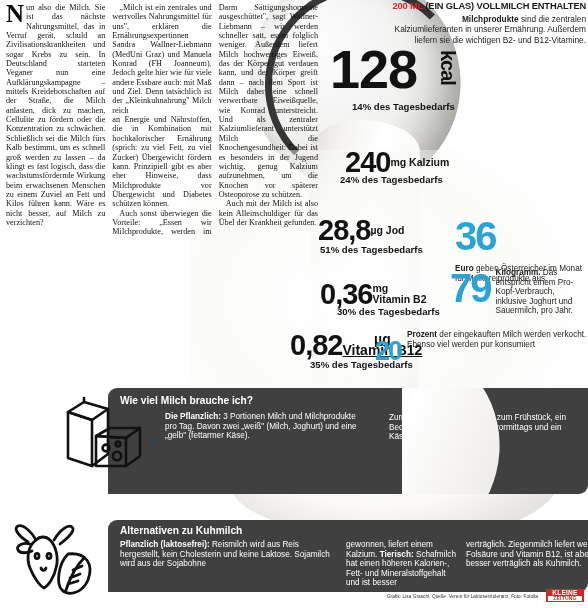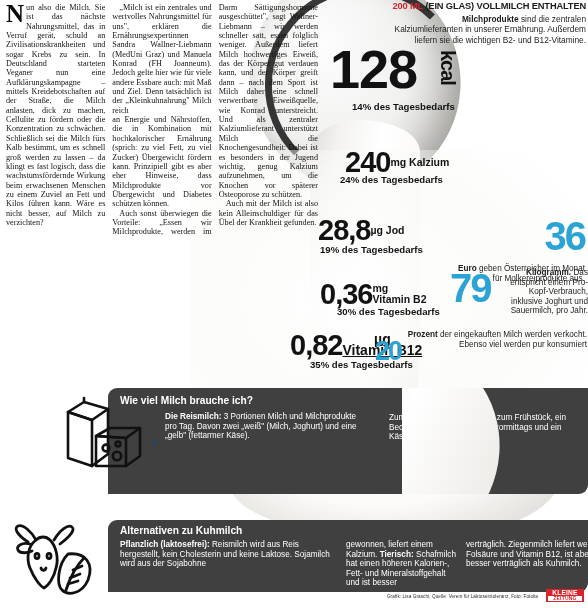--- a/index.html
+++ b/index.html
@@ -122,21 +122,21 @@
 
   #stat-b12{left:290px;top:331px;}
   #stat-b12 .num{font-size:29px;line-height:29px;}
   #stat-b12 .unit{
     display:inline-block;font-size:14px;line-height:10.5px;
     vertical-align:top;padding-top:3px;text-align:center;text-decoration:underline;
   }
   #pct-b12{position:absolute;left:310px;top:359px;font-size:9.6px;font-weight:700;color:#121212;}
 
   
-  .bstat{position:absolute;text-align:right;}
+  .bstat{position:absolute;}
   .bstat .bnum{
     color:#2ba3d4;font-weight:700;letter-spacing:-2px;
     font-size:40px;line-height:40px;
   }
   .bstat .btxt{font-size:8.2px;line-height:9.6px;color:#1c1c1c;}
   .bstat .btxt b{font-weight:700;}
 
   #bstat-euro{left:455px;top:216px;width:130px;}
   #bstat-euro .btxt{margin-top:8px;}
 
@@ -248,21 +248,21 @@
 
 
   <div class="stat" id="stat-kalzium">
     <span class="num">240</span><span class="unit">mg Kalzium</span>
   </div>
   <div id="pct-kalzium">24% des Tagesbedarfs</div>
 
   <div class="stat" id="stat-jod">
     <span class="num">28,8</span><span class="unit">µg Jod</span>
   </div>
-  <div id="pct-jod">19% des Tagesbedarfs</div>
+  <div id="pct-jod">51% des Tagesbedarfs</div>
 
   <div class="stat" id="stat-b2">
     <span class="num">0,36</span><span class="unit"><span>mg</span><br><span>Vitamin B2</span></span>
   </div>
   <div id="pct-b2">30% des Tagesbedarfs</div>
 
   <div class="stat" id="stat-b12">
     <span class="num">0,82</span><span class="unit"><span>µg</span><br><span>Vitamin B12</span></span>
   </div>
   <div id="pct-b12">35% des Tagesbedarfs</div>
@@ -285,21 +285,21 @@
     <div class="bnum">20</div>
     <div class="btxt">
       <b>Prozent</b><span> der eingekauften Milch werden verkocht. Ebenso viel werden pur konsumiert</span>
     </div>
   </div>
 
   <div class="panel" id="panel-howmuch">
     <h3 class="title">Wie viel Milch brauche ich?</h3>
     <div class="bullet"></div>
     <div class="ptxt col-a">
-      <b>Die Reismilch:</b><span> 3 Portionen Milch und Milchprodukte pro Tag. Davon zwei „weiß" (Milch, Joghurt) und eine „gelb" (fettarmer Käse).</span>
+      <b>Die Pflanzlich:</b><span> 3 Portionen Milch und Milchprodukte pro Tag. Davon zwei „weiß" (Milch, Joghurt) und eine „gelb" (fettarmer Käse).</span>
     </div>
     <div class="ptxt col-b">Zum Beispiel: Müsli mit Milch zum Frühstück, ein Becher Joghurt mit Früchten vormittags und ein Käsebrot zur Jause.</div>
     <div class="splash-cut">
         <i></i>
       </div>
   </div>
 
   <div class="panel" id="panel-alt">
     <h3 class="title">Alternativen zu Kuhmilch</h3>
     <div class="ptxt col-a">

